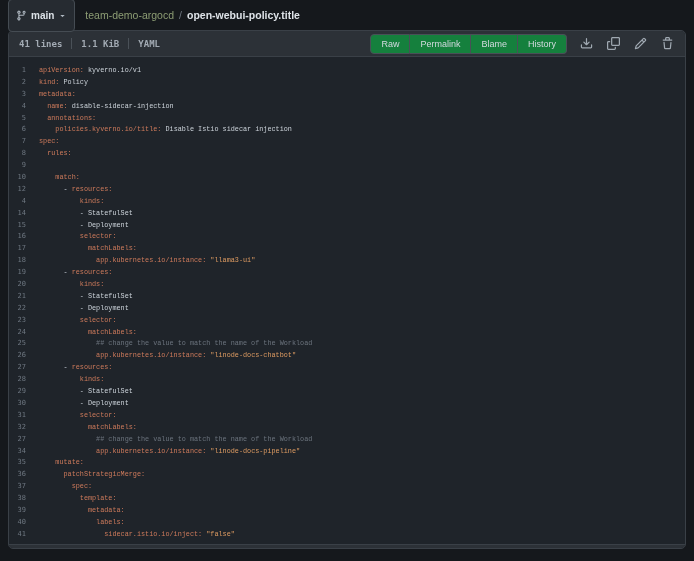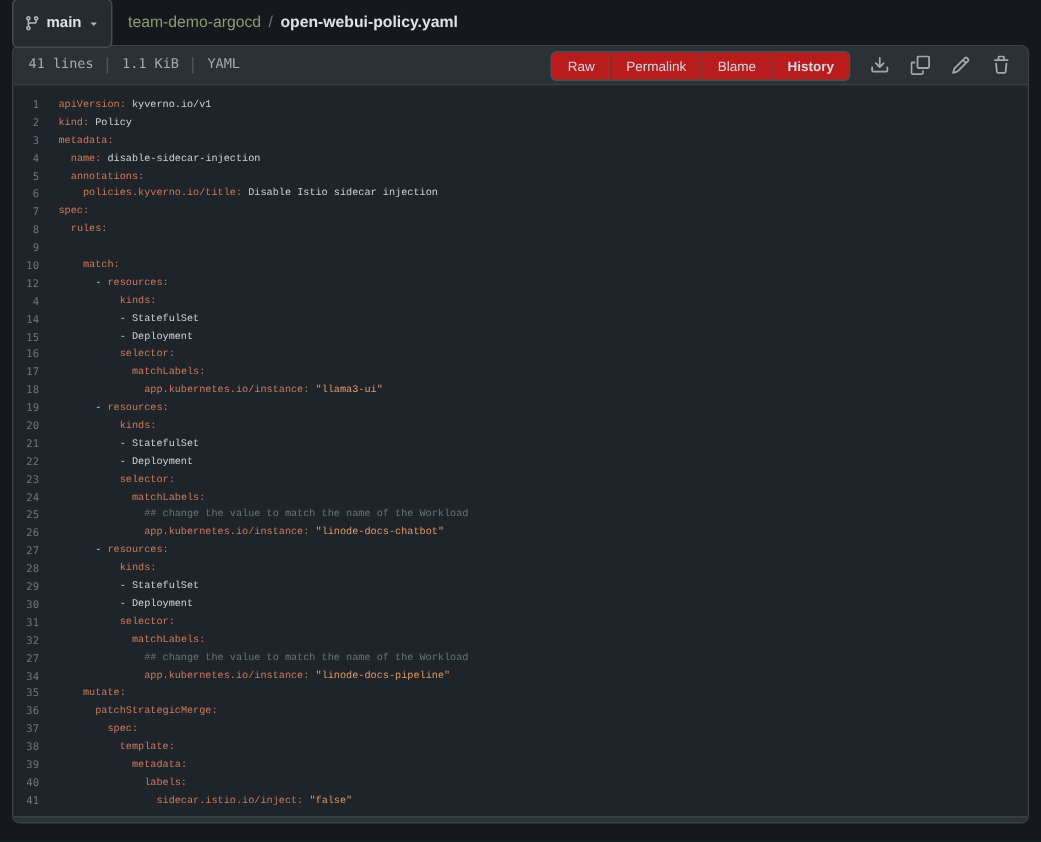--- a/index.html
+++ b/index.html
@@ -28,34 +28,34 @@
   
   .filebox {
     margin:0 8px; border:1px solid #3a4047; border-radius:5px;
     overflow:hidden; background:#1f242a;
   }
   .filehead {
     height:26px; background:#2c3137; border-bottom:1px solid #3a4047;
     display:flex; align-items:center; padding:0 10px;
   }
   .meta {
-    display:flex; 
+    display:flex; align-items:center;
     font-family:"DejaVu Sans Mono","Liberation Mono",monospace;
-    font-size:9px; color:#a3abb4;
+    font-size:9px; color:#a3abb4;font-weight:bold;
   }
   .meta-div { width:1px; height:11px; background:#4a5158; margin:0 9px; }
   .spacer { flex:1; }
   .btn-group { display:flex; }
   .gbtn {
     height:20px; line-height:18px; padding:0 10px;
-    font-size:9px; color:#d3d9df; background:#b91c1c;
+    font-size:9px; color:#d3d9df; background:#15803d;
     border:1px solid #495057; border-left:none; cursor:pointer;
   }
   .gbtn:first-child { border-left:1px solid #495057; border-radius:4px 0 0 4px; }
-  .gbtn:last-child  { border-radius:0 4px 4px 0;font-weight:bold; }
+  .gbtn:last-child  { border-radius:0 4px 4px 0; }
   .ibtn {
     width:15px; height:16px; margin-left:12px; color:#9fa8b1;
     display:flex; align-items:center; justify-content:center; cursor:pointer;
   }
   
   .codearea { padding:8px 0 3px 0; background:#1f242a; }
   .row { display:flex; height:11.9px; line-height:11.9px; }
   .ln {
     flex:none; width:17px; text-align:right;
     font-family:"DejaVu Sans Mono","Liberation Mono",monospace;
@@ -81,21 +81,21 @@
         <path d="M9.5 3.25a2.25 2.25 0 1 1 3 2.122V6A2.5 2.5 0 0 1 10 8.5H6a1 1 0 0 0-1 1v1.128a2.251 2.251 0 1 1-1.5 0V5.372a2.25 2.25 0 1 1 1.5 0v1.836A2.493 2.493 0 0 1 6 7h4a1 1 0 0 0 1-1v-.628a2.25 2.25 0 0 1-1.5-2.122ZM4.25 12a.75.75 0 1 0 0 1.5.75.75 0 0 0 0-1.5ZM3.5 3.25a.75.75 0 1 0 1.5 0 .75.75 0 0 0-1.5 0Zm8.25-.75a.75.75 0 1 0 0 1.5.75.75 0 0 0 0-1.5Z"></path>
       </svg>
     <span>main</span>
     <svg class="caret" width="9" height="9" viewBox="0 0 16 16" fill="currentColor">
         <path d="m4.427 7.427 3.396 3.396a.25.25 0 0 0 .354 0l3.396-3.396A.25.25 0 0 0 11.396 7H4.604a.25.25 0 0 0-.177.427Z"></path>
       </svg>
   </div>
   <div class="breadcrumb">
     <span class="crumb-repo">team-demo-argocd</span>
     <span class="crumb-sep">/</span>
-    <span class="crumb-file">open-webui-policy.yaml</span>
+    <span class="crumb-file">open-webui-policy.title</span>
   </div>
 </div>
 
 <div class="filebox">
   <div class="filehead">
     <div class="meta">
       <span>41 lines</span>
       <span class="meta-div"></span>
       <span>1.1 KiB</span>
       <span class="meta-div"></span>

